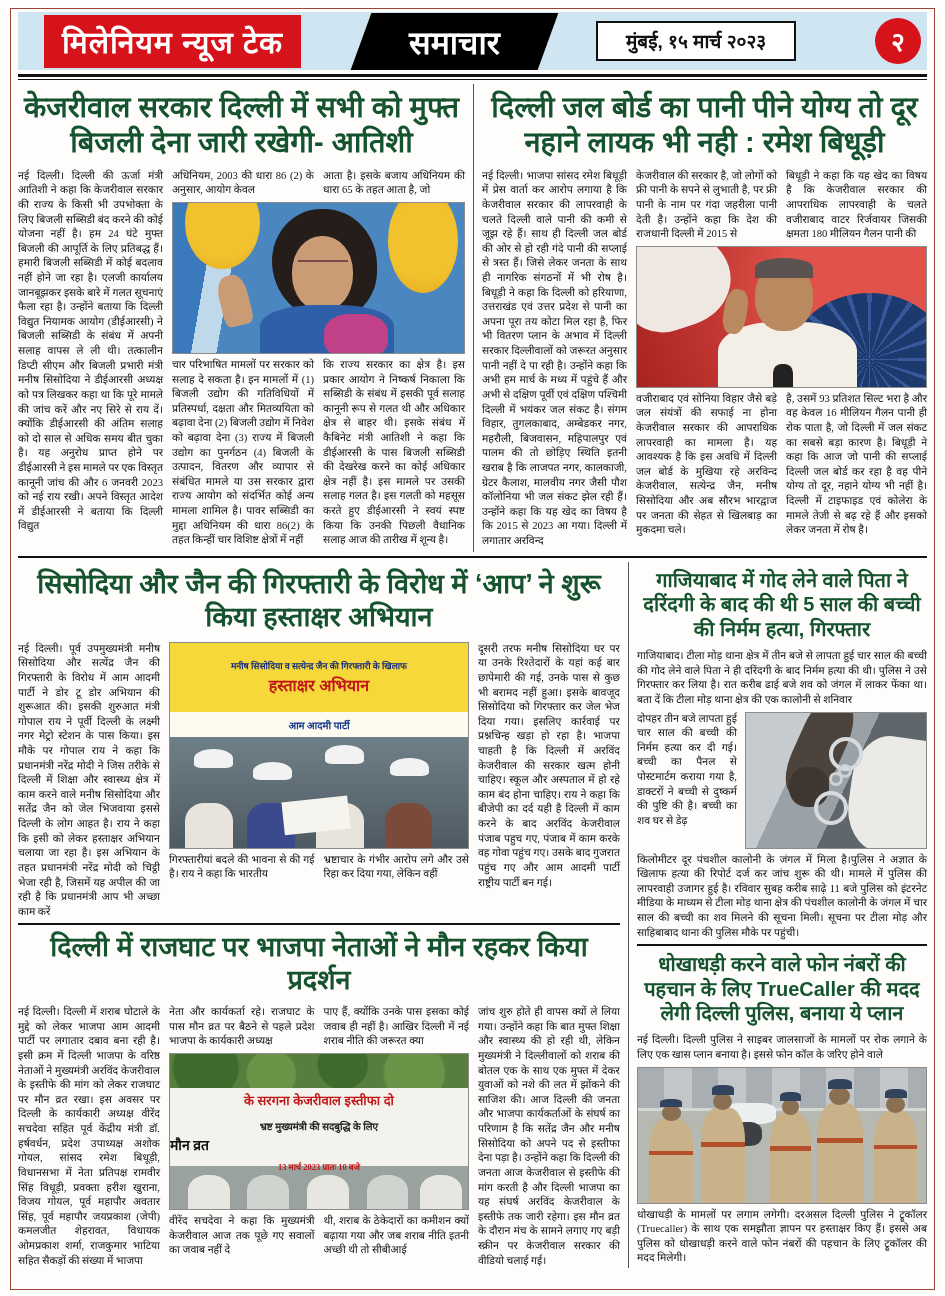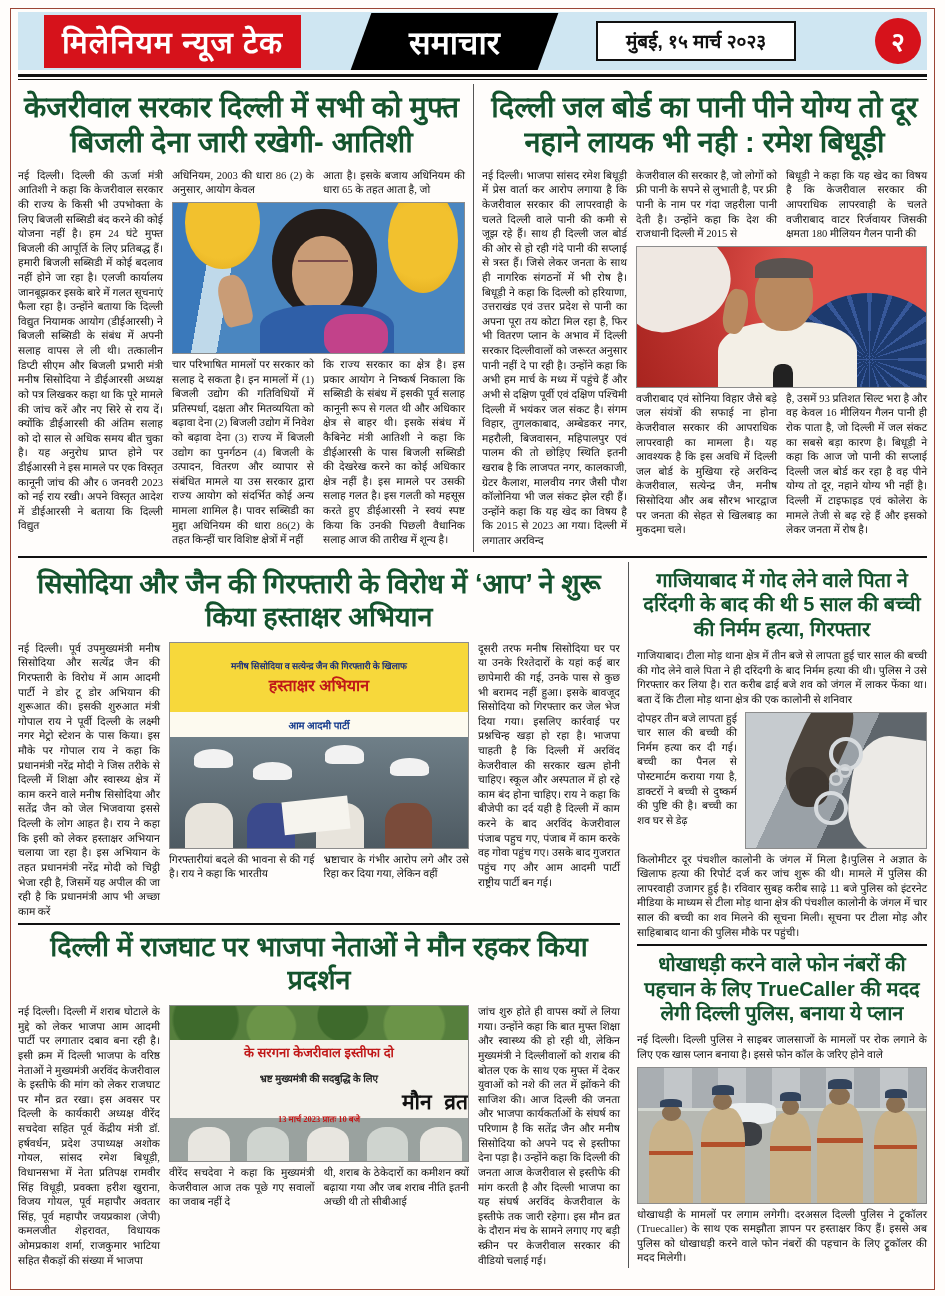--- a/index.html
+++ b/index.html
@@ -83,22 +83,22 @@
   
   .maun{height:155px;background:linear-gradient(#567f3d 0 22%,#f4f2ec 22% 72%,#9aa29f 72% 100%);}
   .maun .leaves{position:absolute;left:0;top:0;width:100%;height:22%;background:
       radial-gradient(circle at 12% 40%,#3e6a2c 12%,transparent 13%),
       radial-gradient(circle at 34% 60%,#6b9448 12%,transparent 13%),
       radial-gradient(circle at 58% 30%,#3e6a2c 14%,transparent 15%),
       radial-gradient(circle at 82% 55%,#6b9448 12%,transparent 13%),#567f3d;}
   .maun .t1{position:absolute;left:0;top:24%;width:100%;text-align:center;font-size:13px;font-weight:800;
             color:#c01818;font-family:"Liberation Sans",sans-serif;}
   .maun .t2{position:absolute;left:0;top:42%;width:100%;text-align:center;font-size:10px;font-weight:bold;color:#222;}
-  .maun .t3{position:absolute;left:0;top:52%;width:100%;text-align:right;font-size:21px;font-weight:800;color:#111;
-            font-family:Liberation Mono, monospace;}
+  .maun .t3{position:absolute;left:0;top:52%;width:100%;text-align:left;font-size:14px;font-weight:800;color:#111;
+            font-family:Liberation Serif, serif;}
   .maun .t4{position:absolute;left:0;top:69%;width:100%;text-align:center;font-size:8.5px;font-weight:bold;color:#c01818;}
   .maun .sitter{position:absolute;bottom:0;width:14%;height:22%;background:#e8e6e0;border-radius:45% 45% 0 0;}
 
   
   .police{height:135px;background:linear-gradient(#d4d8d2 0 32%,#b6b8b2 32% 100%);}
   .police .bldg{position:absolute;left:0;top:0;width:100%;height:30%;background:
       repeating-linear-gradient(90deg,#a9aeb2 0 26px,#c2c6c9 26px 54px);}
   .police .car{position:absolute;left:30%;top:26%;width:18%;height:16%;background:#eceff0;border-radius:30%;}
   .police .bike{position:absolute;left:33%;top:40%;width:10%;height:18%;background:#3c3f44;border-radius:40%;}
   .police .cop{position:absolute;bottom:0;background:#c9b289;border-radius:34% 34% 0 0;}
@@ -227,20 +227,24 @@
           </div>
         </div>
 
         <div class="hdiv"></div>
 
         <div>
           <div class="hl hl-lg">दिल्ली में राजघाट पर भाजपा नेताओं ने मौन रहकर किया प्रदर्शन</div>
           <div class="grid-131">
             <div class="body-txt">नई दिल्ली। दिल्ली में शराब घोटाले के मुद्दे को लेकर भाजपा आम आदमी पार्टी पर लगातार दबाव बना रही है। इसी क्रम में दिल्ली भाजपा के वरिष्ठ नेताओं ने मुख्यमंत्री अरविंद केजरीवाल के इस्तीफे की मांग को लेकर राजघाट पर मौन व्रत रखा। इस अवसर पर दिल्ली के कार्यकारी अध्यक्ष वीरेंद सचदेवा सहित पूर्व केंद्रीय मंत्री डॉ. हर्षवर्धन, प्रदेश उपाध्यक्ष अशोक गोयल, सांसद रमेश बिधूड़ी, विधानसभा में नेता प्रतिपक्ष रामवीर सिंह विधूड़ी, प्रवक्ता हरीश खुराना, विजय गोयल, पूर्व महापौर अवतार सिंह, पूर्व महापौर जयप्रकाश (जेपी) कमलजीत शेहरावत, विधायक ओमप्रकाश शर्मा, राजकुमार भाटिया सहित सैकड़ों की संख्या में भाजपा</div>
             <div>
+              <div class="two-mini">
+                <div class="col body-txt">नेता और कार्यकर्ता रहे। राजघाट के पास मौन व्रत पर बैठने से पहले प्रदेश भाजपा के कार्यकारी अध्यक्ष</div>
+                <div class="col body-txt">पाए हैं, क्योंकि उनके पास इसका कोई जवाब ही नहीं है। आखिर दिल्ली में नई शराब नीति की जरूरत क्या</div>
+              </div>
               <div class="photo maun">
                 <div class="leaves"></div>
                 <div class="t1">के सरगना केजरीवाल इस्तीफा दो</div>
                 <div class="t2">भ्रष्ट मुख्यमंत्री की सदबुद्धि के लिए</div>
                 <div class="t3">मौन व्रत</div>
                 <div class="t4">13 मार्च 2023 प्रातः 10 बजे</div>
                 <div class="sitter" style="left:6%;"></div>
                 <div class="sitter" style="left:26%;background:#cfd4cf;"></div>
                 <div class="sitter" style="left:46%;"></div>
                 <div class="sitter" style="left:66%;background:#cfd4cf;"></div>

